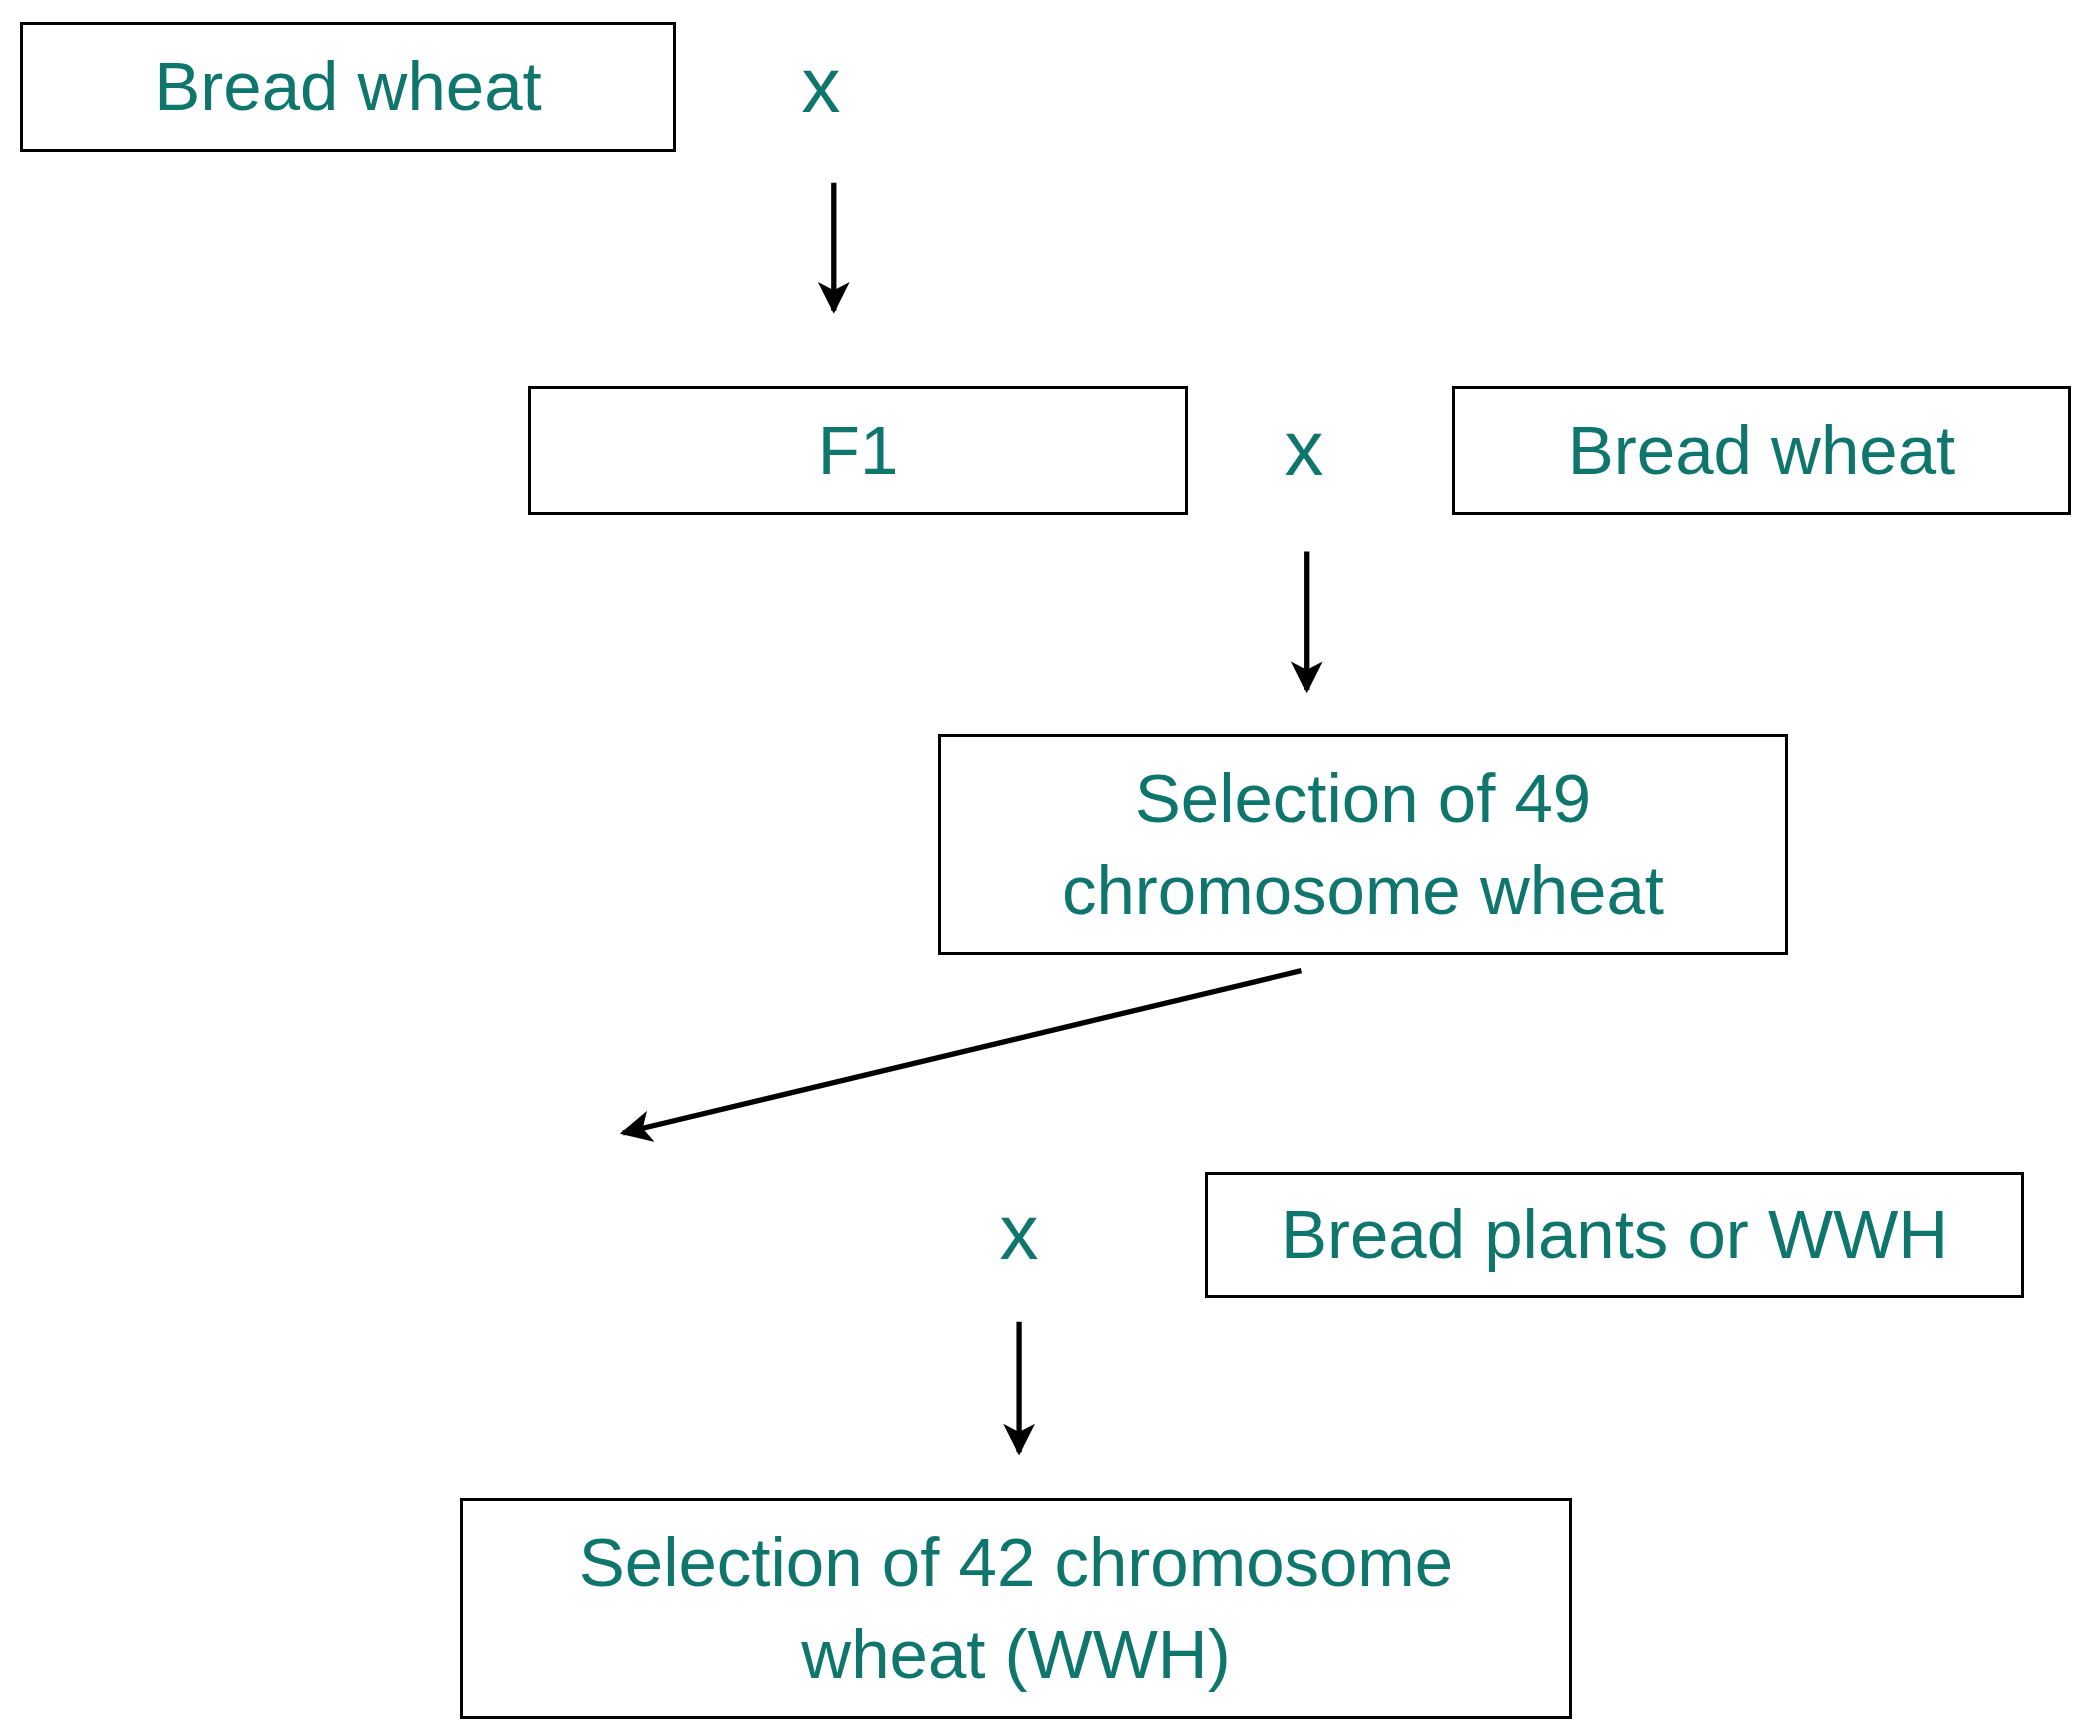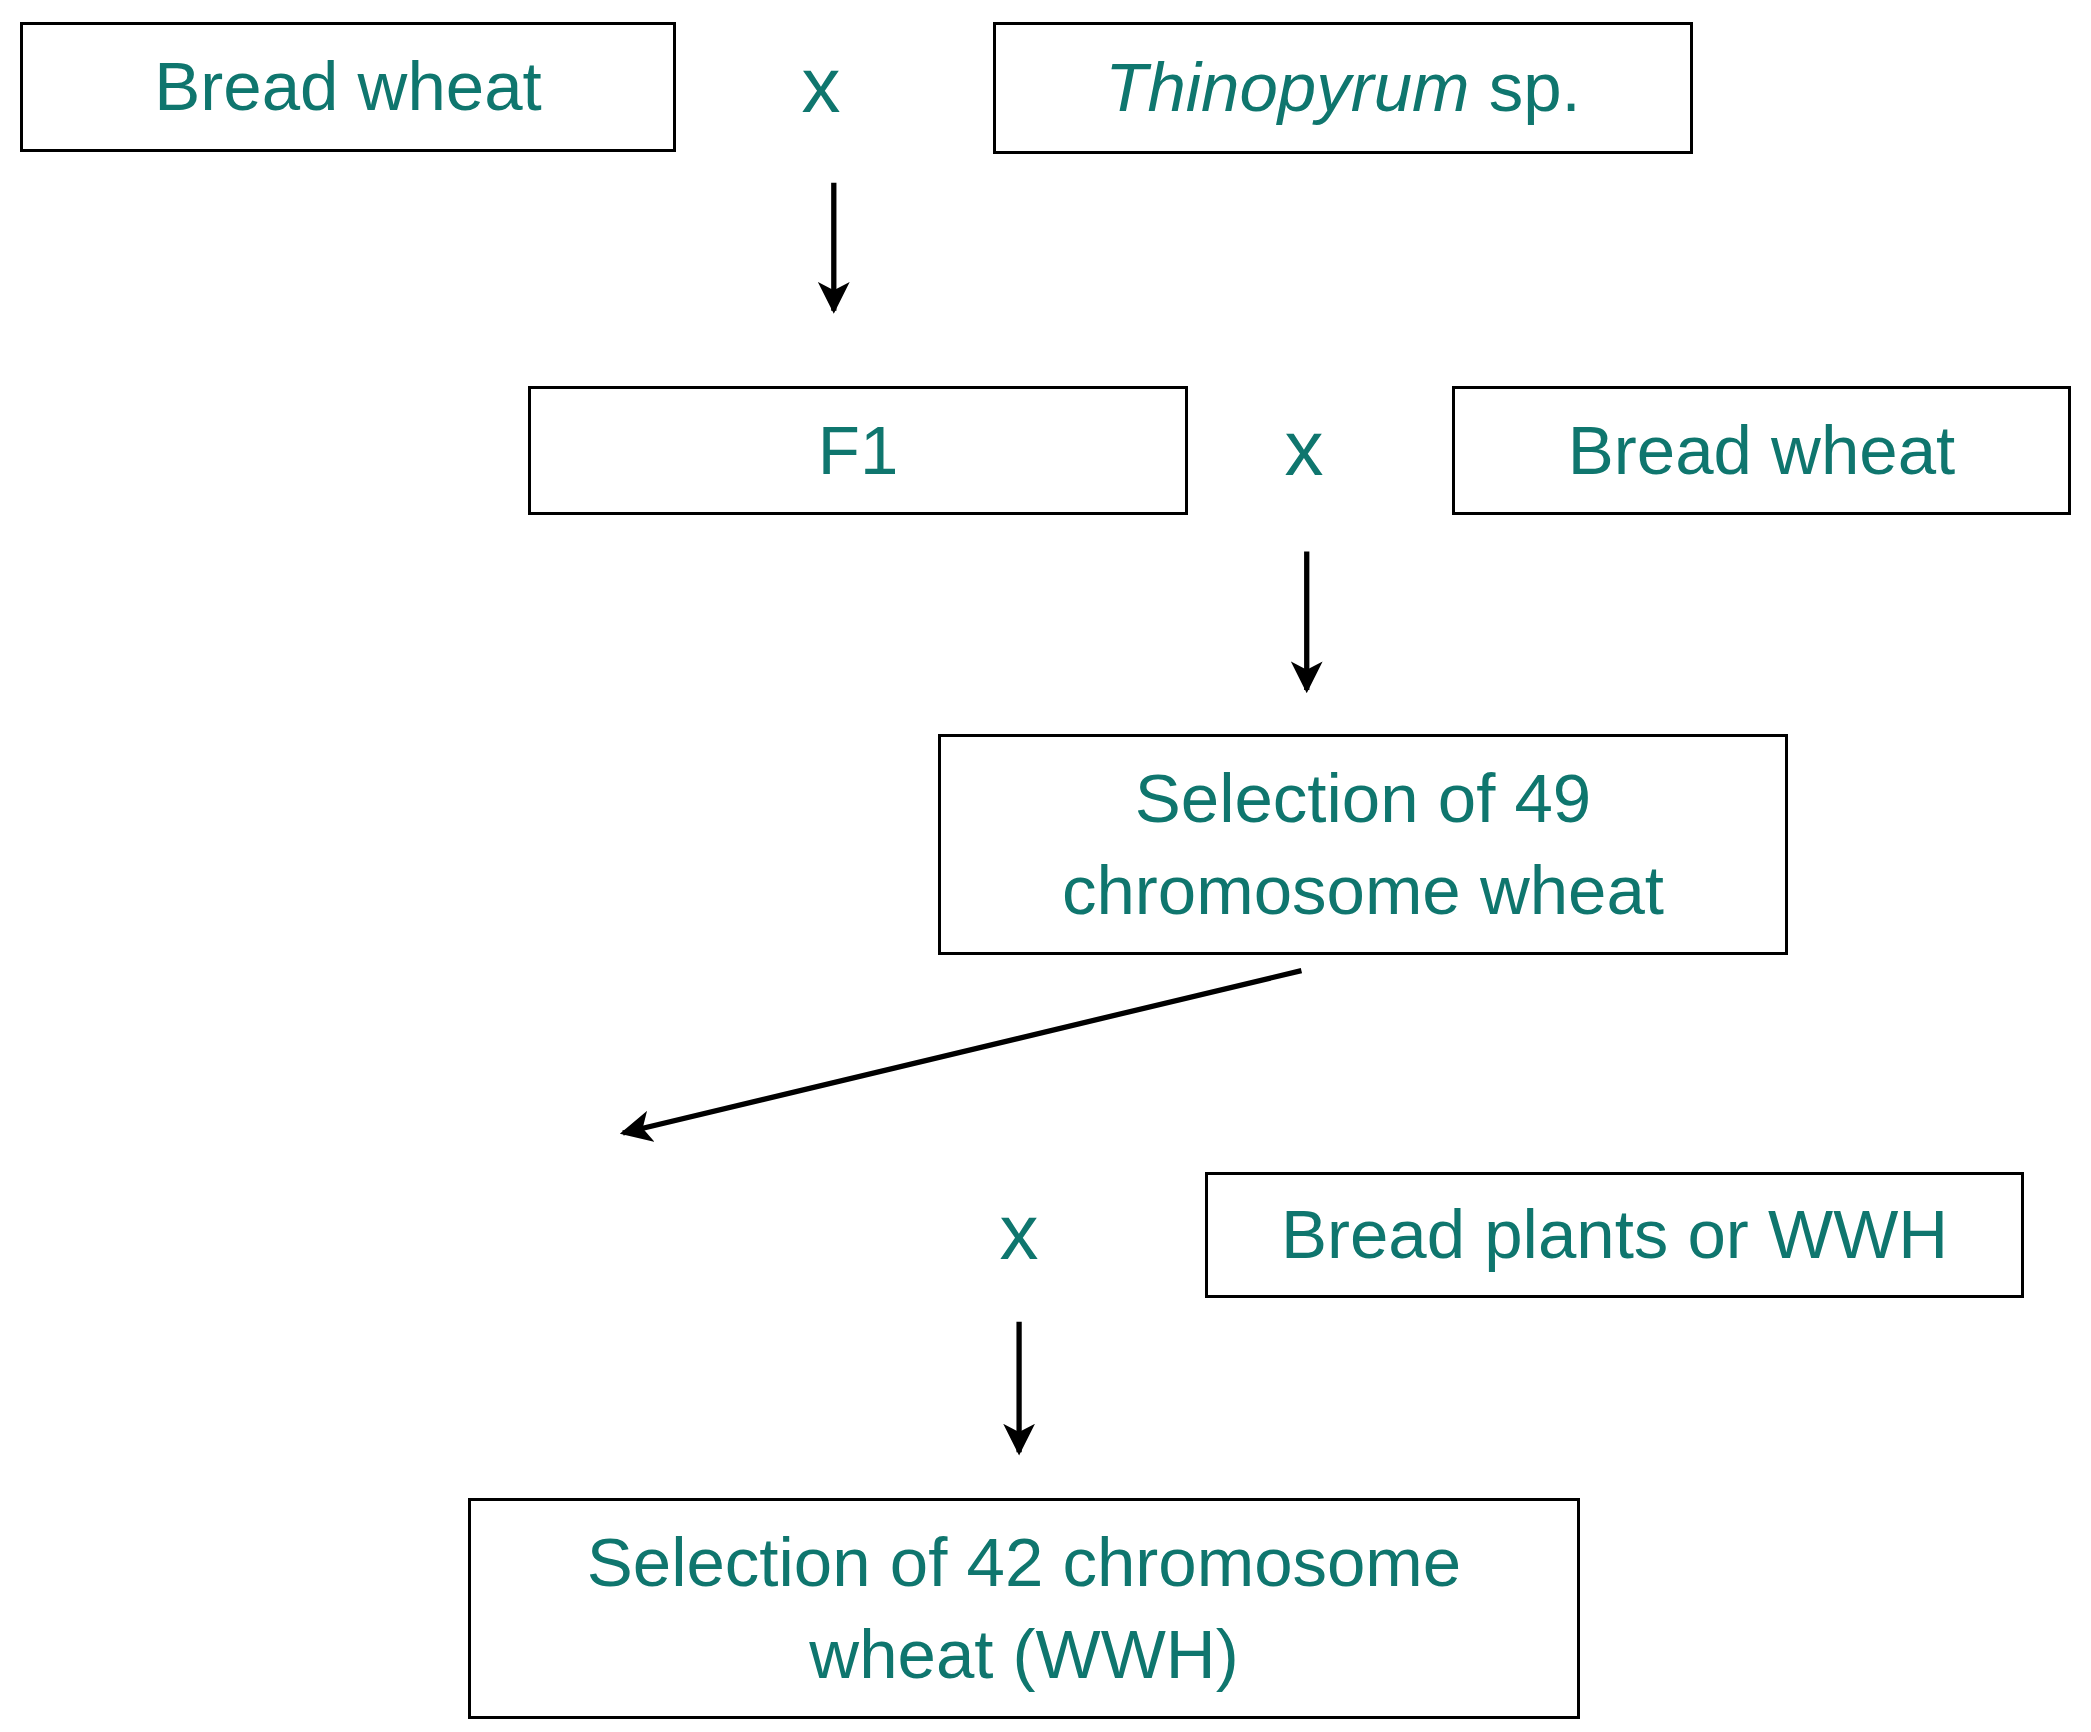--- a/index.html
+++ b/index.html
@@ -50,21 +50,21 @@
   }
 
   
   #box-a { left: 20px;   top: 22px;   width: 656px;  height: 130px; }
   #box-b { left: 993px; top: 22px;   width: 700px;  height: 132px; }
   #box-c { left: 528px;  top: 386px;  width: 660px;  height: 129px; }
   #box-d { left: 1452px; top: 386px;  width: 619px;  height: 129px; }
   #box-e { left: 938px; top: 734px;  width: 850px;  height: 221px; }
   #box-f { left: 226px;  top: 1172px; width: 657px;  height: 126px; }
   #box-g { left: 1205px; top: 1172px; width: 819px;  height: 126px; }
-  #box-h { left: 460px;  top: 1498px; width: 1112px; height: 221px; margin-left: 8px; }
+  #box-h { left: 460px;  top: 1498px; width: 1112px; height: 221px; }
 
   #cross-1 { left: 821px;  top: 88px; }
   #cross-2 { left: 1304px; top: 451px; }
   #cross-3 { left: 1019px; top: 1235px; }
 </style>
 </head>
 <body>
 
 <div class="canvas">
 
@@ -79,23 +79,20 @@
     <line x1="1475" y1="1100" x2="706" y2="1284" marker-end="url(#ah)"></line>
     <line x1="1155" y1="1498" x2="1155" y2="1646" marker-end="url(#ah)"></line>
   </svg>
 
   <div class="box" id="box-a">
     <span>Bread wheat</span>
   </div>
 
   <div class="cross" id="cross-1">x</div>
 
-  <div class="box" id="box-b">
-    <span><span class="it">Thinopyrum</span><span> sp.</span></span>
-  </div>
 
   <div class="box" id="box-c">
     <span>F1</span>
   </div>
 
   <div class="cross" id="cross-2">x</div>
 
   <div class="box" id="box-d">
     <span>Bread wheat</span>
   </div>

